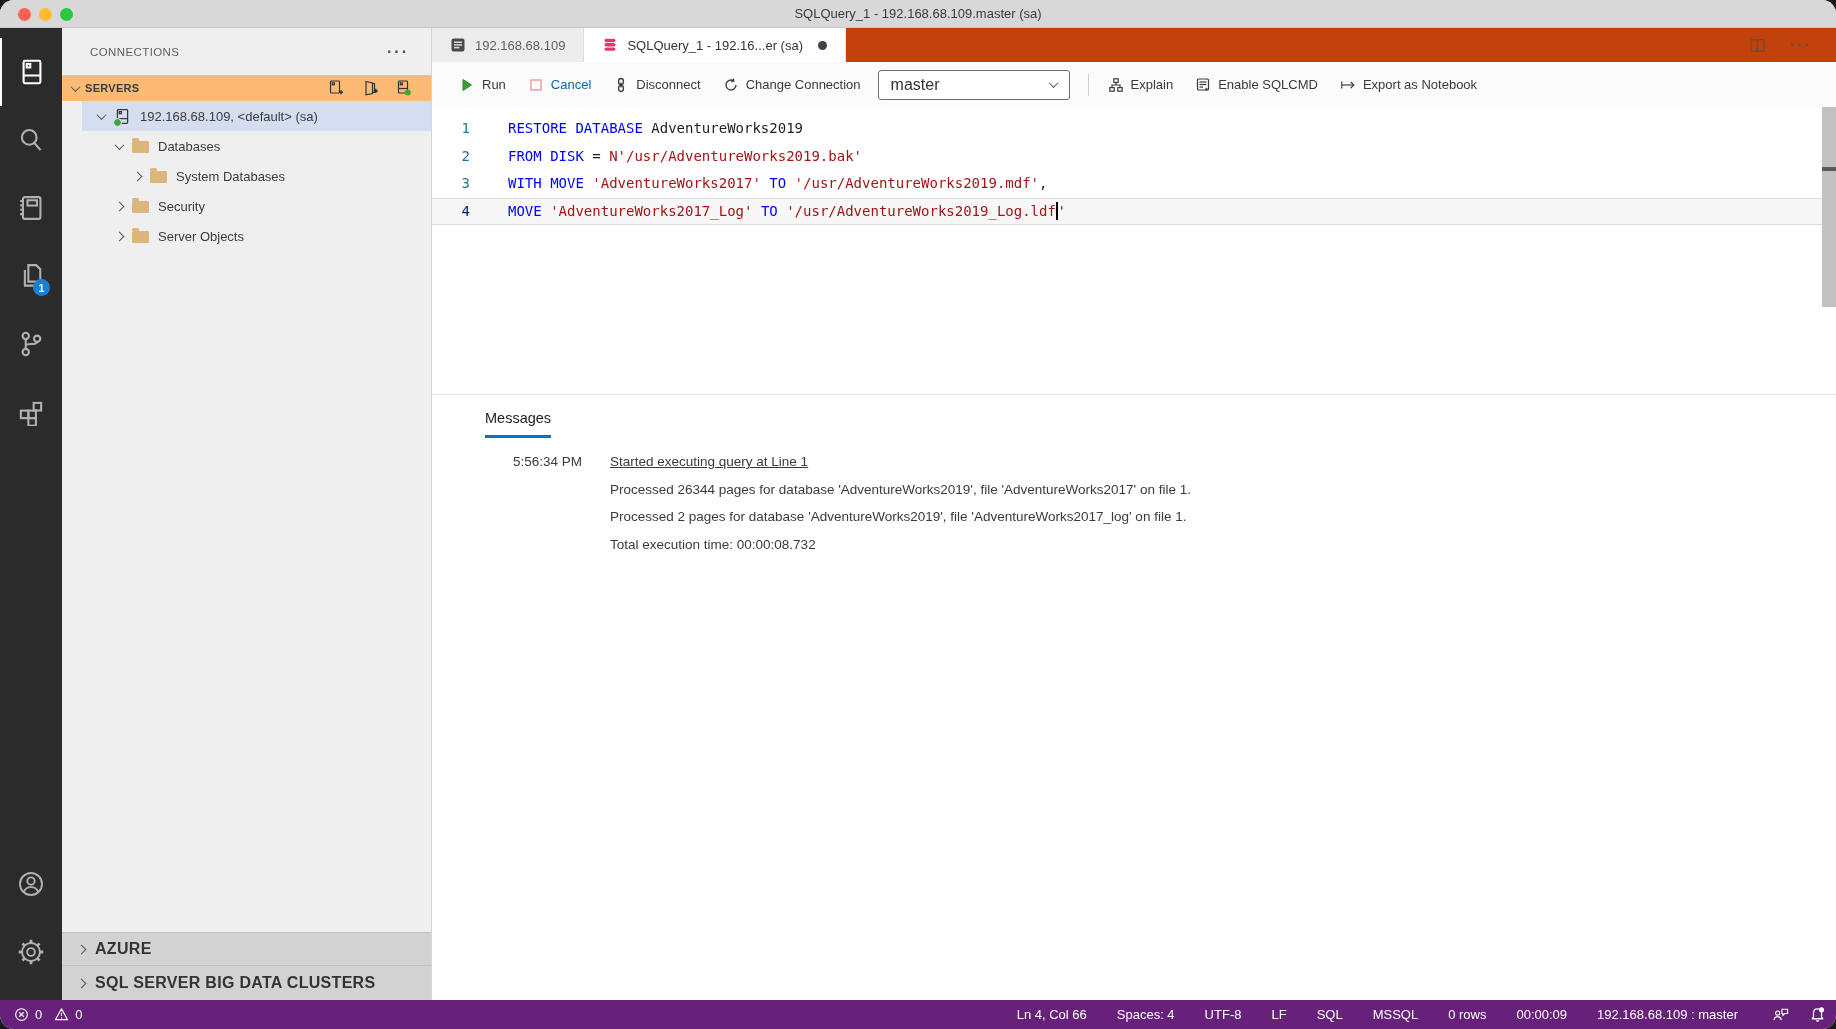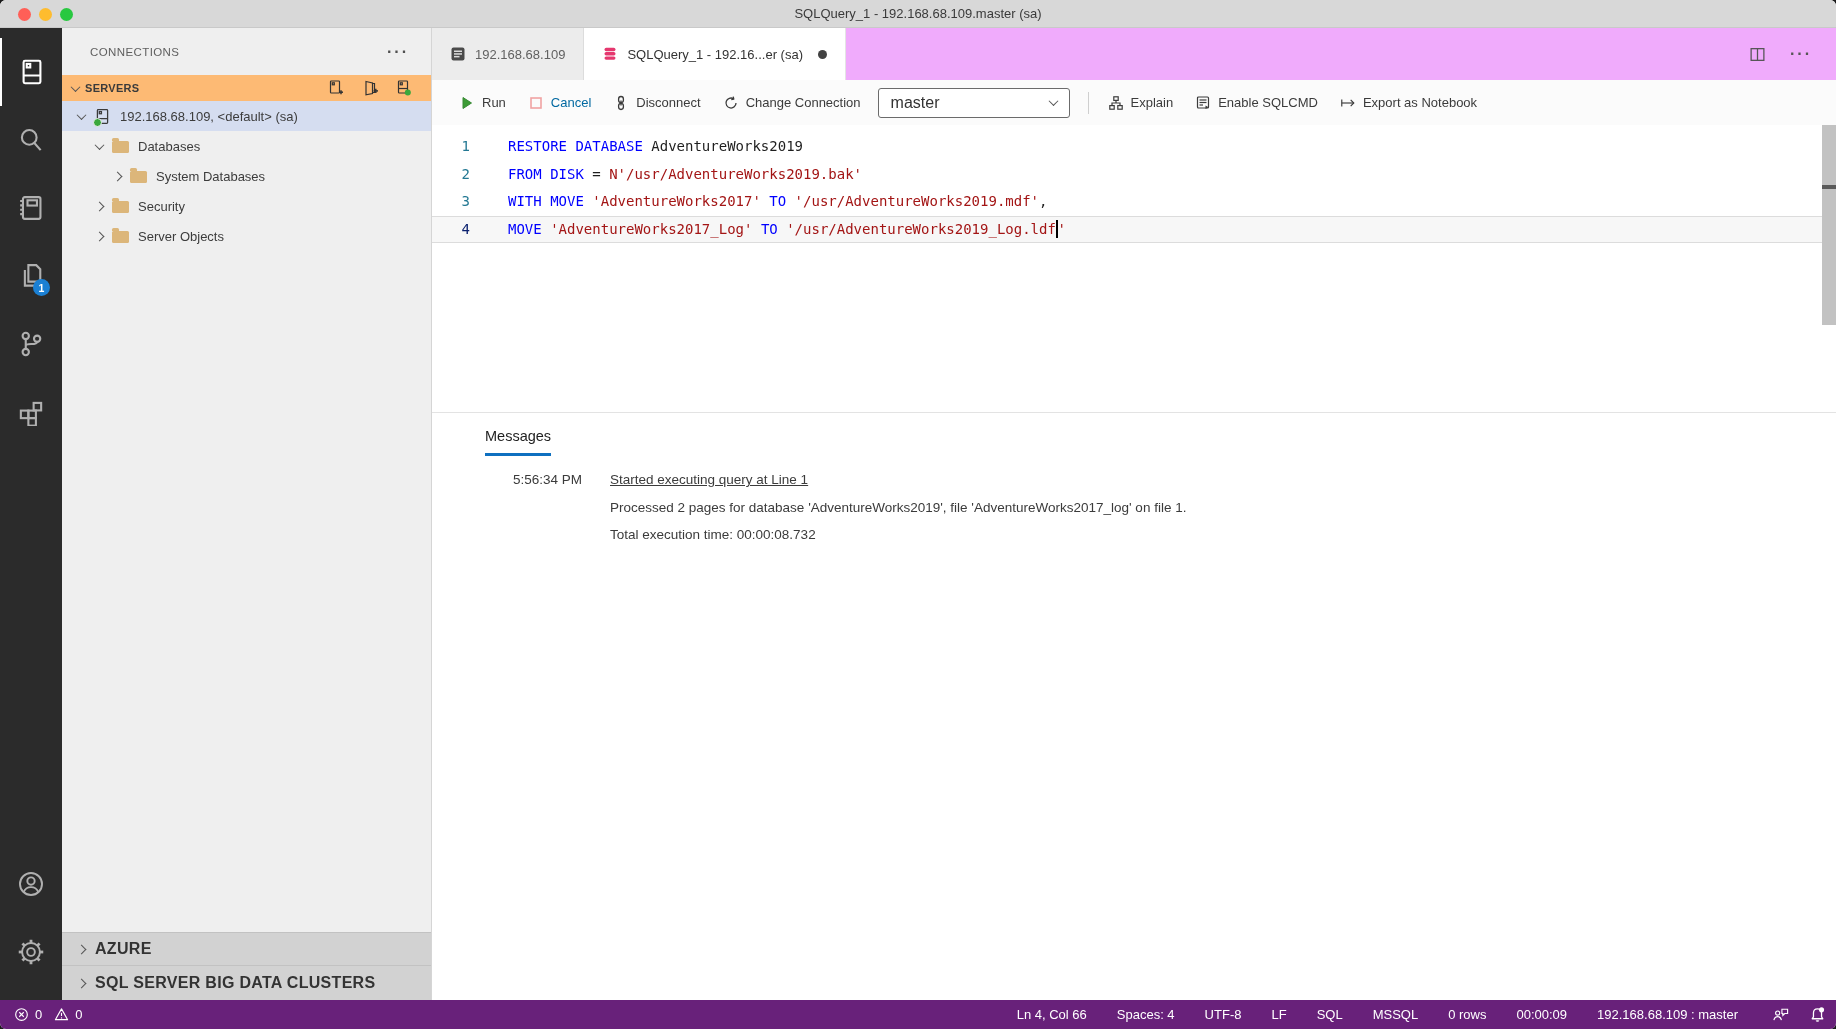--- a/index.html
+++ b/index.html
@@ -1,17 +1,17 @@
 <!DOCTYPE html>
 <html><head>
 <meta charset="utf-8">
 <style>
   * { margin:0; padding:0; box-sizing:border-box; }
   html,body { background:#1a1a1a; font-family:"Liberation Sans","DejaVu Sans",sans-serif; }
-  .window { width:1836px; height:1029px; border-radius:6px; overflow:hidden; display:flex; flex-direction:column; background:#fff; position:relative; }
+  .window { width:1836px; height:1029px; border-radius:14px; overflow:hidden; display:flex; flex-direction:column; background:#fff; position:relative; }
 
   
   .titlebar { height:28px; background:#d8d8d8; display:flex; align-items:center; justify-content:center; position:relative; flex-shrink:0; border-bottom:1px solid #c9c9c9; }
   .titlebar-title { font-size:13px; color:#3a3a3a; }
   .traffic { position:absolute; left:18px; top:7.5px; display:flex; gap:8px; }
   .light { width:13px; height:13px; border-radius:50%; }
   .light.red { background:#ff5f57; } .light.yellow { background:#febc2e; } .light.green { background:#28c840; }
 
   
   .main { flex:1; display:flex; min-height:0; }
@@ -32,38 +32,38 @@
   .more-dots::before { content:"···"; letter-spacing:2px; }
   .section-header { height:26px; background:#fdba74; display:flex; align-items:center; padding:0 10px 0 10px; cursor:pointer; }
   .section-header .hdr-label { font-size:11px; font-weight:bold; color:#3b3b3b; letter-spacing:0.3px; margin-left:6px; }
   .hdr-actions { margin-left:auto; display:flex; gap:16px; align-items:center; padding-right:8px; }
   .hdr-actions svg { width:18px; height:18px; color:#333; cursor:pointer; }
 
   .chev { display:inline-block; width:7px; height:7px; border-right:1.6px solid #555; border-bottom:1.6px solid #555; flex-shrink:0; }
   .chev.down { transform:rotate(45deg) translate(-1px,-1px); }
   .chev.right { transform:rotate(-45deg); }
 
-  .tree { display:flex; flex-direction:column; }
+  .tree { display:flex; flex-direction:column;padding-left:20px; }
   .tree-row { height:30px; display:flex; align-items:center; font-size:13px; color:#3c3c3c; cursor:pointer; gap:9px; }
   .tree-row.selected { background:#d5ddf0; }
   .indent0 { padding-left:16px; } .indent1 { padding-left:34px; } .indent2 { padding-left:52px; }
   .server-ico { position:relative; width:17px; height:17px; color:#3b3b3b; flex-shrink:0; }
   .server-ico svg { width:17px; height:17px; }
   .conn-dot { position:absolute; left:-1px; bottom:-2px; width:9px; height:9px; border-radius:50%; background:#3aa83c; border:1px solid #efefef; }
   .folder { position:relative; width:17px; height:12px; background:#dcb67a; border-radius:1.5px; flex-shrink:0; margin-top:2px; }
   .folder::before { content:""; position:absolute; top:-3px; left:0; width:7px; height:3px; background:#dcb67a; border-radius:1.5px 1.5px 0 0; }
 
   .sb-spacer { flex:1; }
   .bottom-section { height:33px; background:#d2d2d2; border-top:1px solid #c2c2c2; display:flex; align-items:center; padding-left:16px; gap:10px; cursor:pointer; }
   .bottom-section .hdr-label { font-size:16px; font-weight:bold; color:#333; letter-spacing:0.3px; }
 
   
   .editor-col { flex:1; display:flex; flex-direction:column; min-width:0; background:#fff; }
 
-  .tabbar { height:52px; background:#f0abfc; display:flex; flex-shrink:0; align-items:stretch; }
+  .tabbar { height:34px; background:#c2410c; display:flex; flex-shrink:0; align-items:stretch; }
   .tab { display:flex; align-items:center; gap:9px; padding:0 18px; font-size:13px; cursor:pointer; }
   .tab svg { width:16px; height:16px; flex-shrink:0; }
   .tab.inactive { background:#ececec; color:#616161; border-right:1px solid #dcdcdc; }
   .tab.active { background:#ffffff; color:#333; border-right:1px solid #e4e4e4; }
   .dirty-dot { width:9px; height:9px; border-radius:50%; background:#424242; margin-left:6px; }
   .tab-actions { margin-left:auto; display:flex; align-items:center; gap:24px; padding-right:24px; color:#555; }
   .tab-actions svg { width:17px; height:17px; cursor:pointer; }
   .dots-icon { cursor:pointer; font-size:16px; font-weight:bold; color:#555; }
   .dots-icon::before { content:"···"; letter-spacing:2px; }
 
@@ -393,20 +393,24 @@
       </div>
 
       <div class="messages">
         <div class="msg-tabrow">
           <span class="msg-tab">Messages</span>
         </div>
         <div class="msg-content">
           <div class="msg-row">
             <span class="msg-time">5:56:34 PM</span>
             <span class="msg-text link">Started executing query at Line 1</span>
+          </div>
+          <div class="msg-row">
+            <span class="msg-time"></span>
+            <span class="msg-text">Processed 26344 pages for database 'AdventureWorks2019', file 'AdventureWorks2017' on file 1.</span>
           </div>
           <div class="msg-row">
             <span class="msg-time"></span>
             <span class="msg-text">Processed 2 pages for database 'AdventureWorks2019', file 'AdventureWorks2017_log' on file 1.</span>
           </div>
           <div class="msg-row">
             <span class="msg-time"></span>
           </div>
           <div class="msg-row">
             <span class="msg-time"></span>

